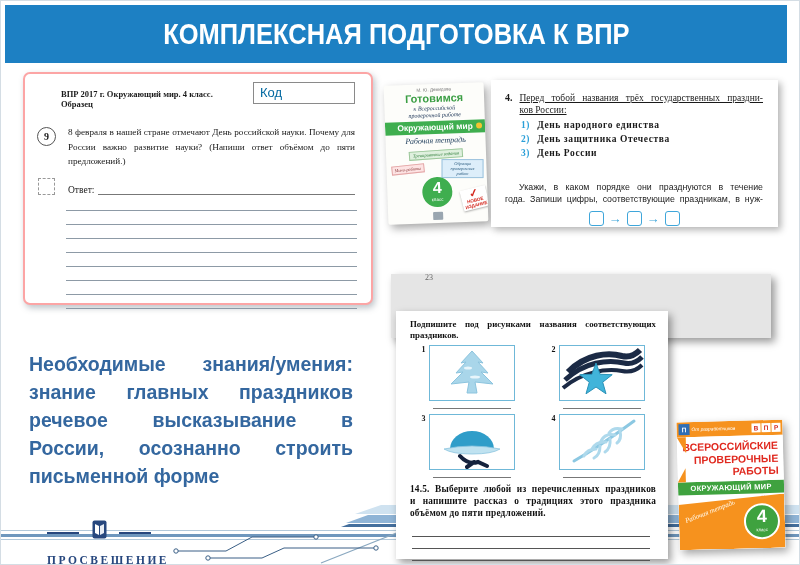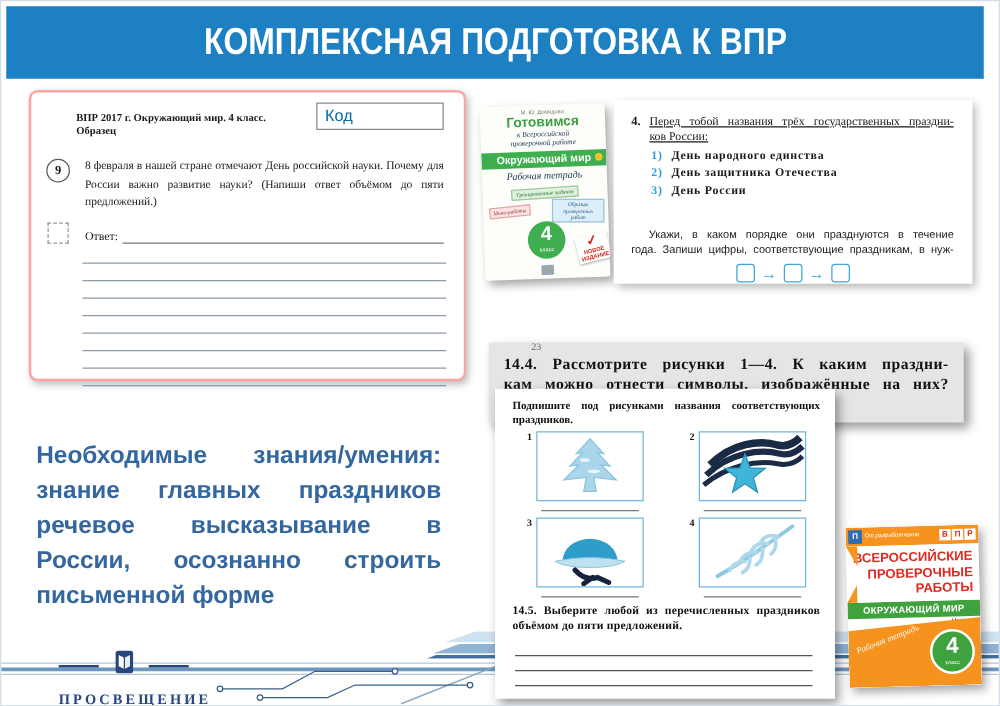--- a/index.html
+++ b/index.html
@@ -235,24 +235,20 @@
       <span class="t4-box"></span>
       <span class="t4-arrow">→</span>
       <span class="t4-box"></span>
       <span class="t4-arrow">→</span>
       <span class="t4-box"></span>
     </div>
   </section>
 
   <section class="cardA">
     <div class="pageno">23</div>
-    <div class="a-title">
-      <div class="jl">14.4. Рассмотрите рисунки 1—4. К каким праздни-</div>
-      <div class="jl">кам можно отнести символы, изображённые на них?</div>
-    </div>
   </section>
 
   <section class="cardB">
     <div class="b-caption">
       <div class="jl">Подпишите под рисунками названия соответствующих</div>
       <div class="jl-last">праздников.</div>
     </div>
     <div class="pic-grid">
       <div class="pic-item">
         <div class="pic-row">
@@ -303,20 +299,21 @@
               <path d="M62 14 q-9 -2 -13 4 M55 20 q-10 -2 -14 6 M46 27 q-10 -1 -14 7 M36 34 q-9 0 -12 7
                        M60 16 q2 8 -3 12 M50 24 q1 9 -5 13 M40 31 q0 9 -6 12" stroke="#aed9ec" stroke-width="3" fill="none" stroke-linecap="round"></path>
             </svg>
           </span>
         </div>
         <div class="pic-underline"></div>
       </div>
     </div>
     <div class="b-145">
       <div class="jl">14.5. Выберите любой из перечисленных праздников</div>
+      <div class="jl">и напишите рассказ о традициях этого праздника</div>
       <div class="jl-last">объёмом до пяти предложений.</div>
     </div>
     <div class="b-lines">
       <div></div>
       <div></div>
       <div></div>
     </div>
   </section>
 
   <section class="cover2">

